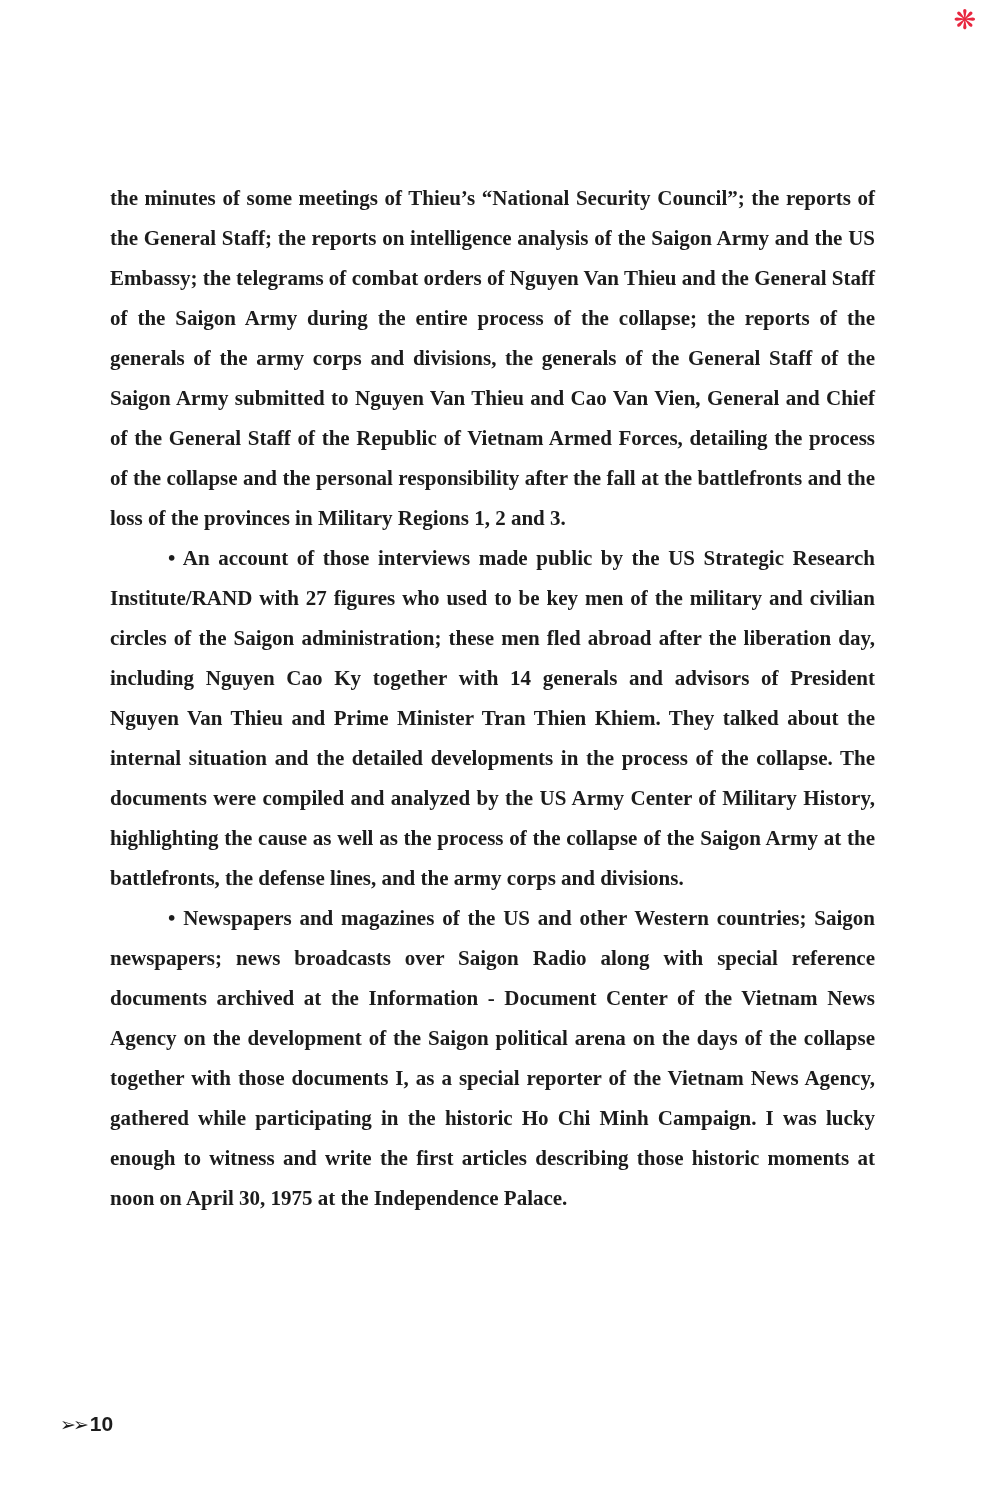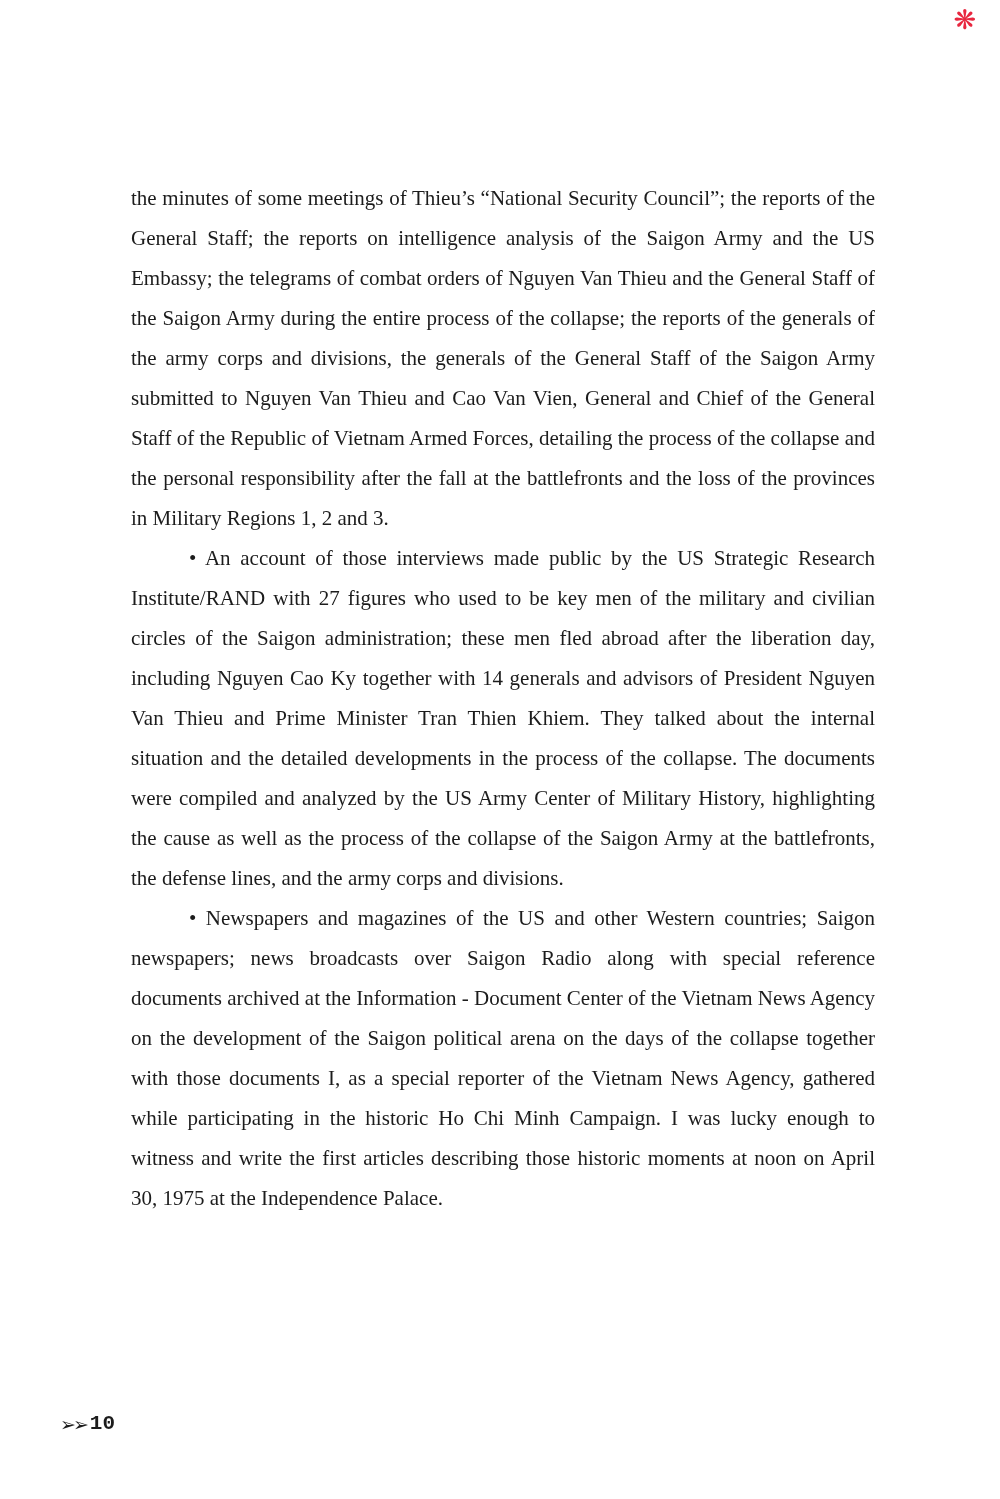--- a/index.html
+++ b/index.html
@@ -20,23 +20,24 @@
     position: absolute;
     top: 6px;
     right: 24px;
     font-size: 27px;
     line-height: 1;
     color: #e8273f;
     font-family: "DejaVu Sans", sans-serif;
   }
   .text-block {
     position: absolute;
-    left: 131px;
+    left: 110px;
     right: 125px;
     top: 178px;
+    font-weight: bold;
   }
   .para {
     margin: 0;
     font-size: 21px;
     line-height: 40px;
     text-align: justify;
     color: #1c1c1c;
   }
   .para.bulleted {
     text-indent: 58px;
@@ -49,21 +50,21 @@
     align-items: center;
   }
   .arrows {
     font-family: "DejaVu Sans", sans-serif;
     font-size: 19px;
     color: #1c1c1c;
     letter-spacing: -3px;
     margin-right: 4px;
   }
   .pagenum {
-    font-family: Liberation Mono, monospace;
+    font-family: Liberation Sans, sans-serif;
     font-size: 21px;
     font-weight: 700;
     color: #1c1c1c;
   }
 </style>
 </head>
 <body>
 
 <div class="page">
 

